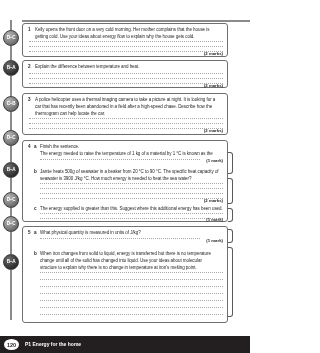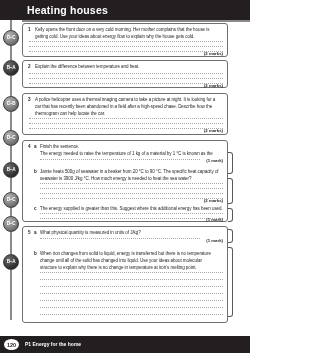--- a/index.html
+++ b/index.html
@@ -89,23 +89,20 @@
   .footer-text {
     position: absolute; left: 25px; top: 5px;
     color: #ffffff; font-size: 5px; font-weight: bold;
   }
 </style>
 </head>
 <body>
 
 <div class="page">
 
-  <div class="header">
-    <div class="header-title">Heating houses</div>
-  </div>
   <div class="header-rule"></div>
 
   <div class="rail">
     <div class="badge-stem" style="top:0px; height:10px;"></div>
     <div class="badge" style="top:10px;">
       <span>D–C</span>
     </div>
     <div class="badge-stem" style="top:26px; height:14px;"></div>
     <div class="badge dark" style="top:40px;">
       <span>B–A</span>

